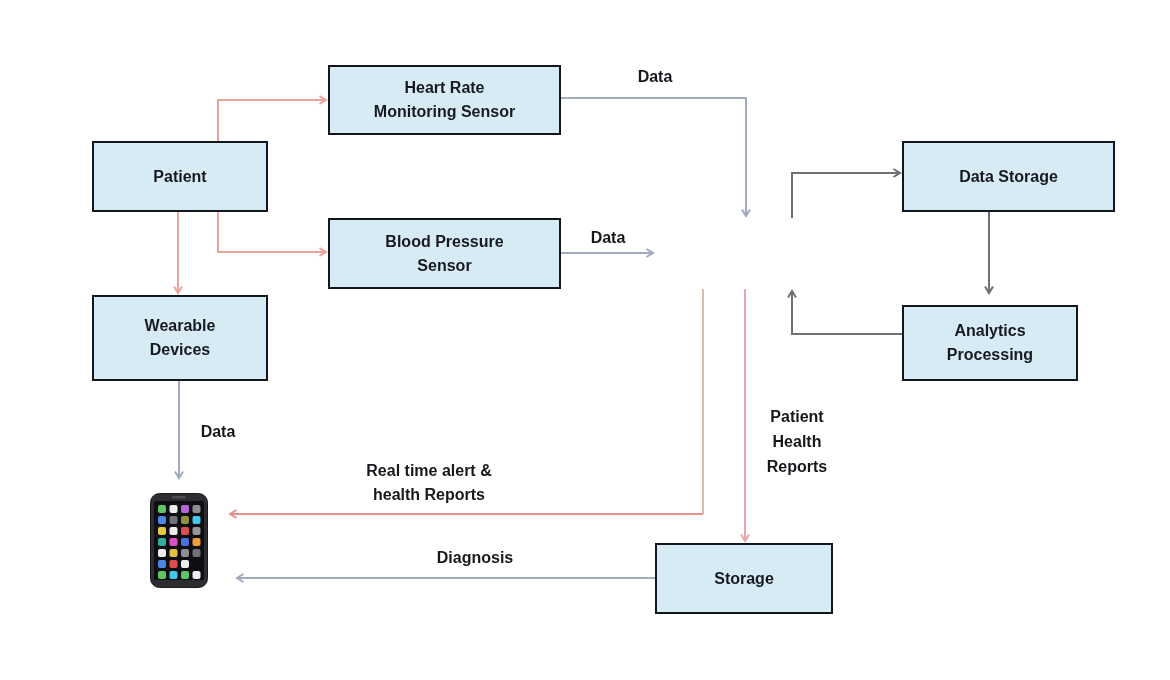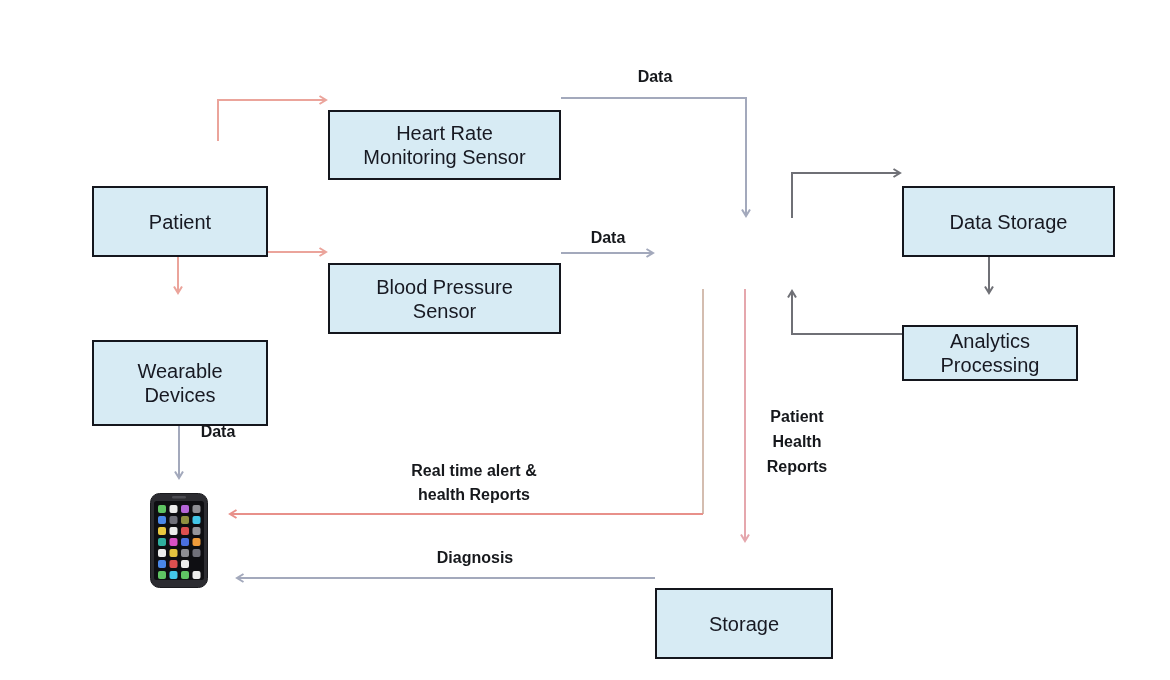--- a/index.html
+++ b/index.html
@@ -35,24 +35,23 @@
   .mk-alert{stroke:var(--edge-alert);}
   .mk-pink{stroke:var(--edge-pink);}
   .mk-gray{stroke:var(--edge-gray);}
   .mk-dark{stroke:var(--edge-dark);}
   .node{
     position:absolute;
     display:flex;align-items:center;justify-content:center;
     background:var(--node-fill);
     border:2px solid var(--node-border);
     color:var(--node-text);
-    font-weight:400;font-size:20px;line-height:24px;
+    font-weight:700;font-size:16px;line-height:24px;
     text-align:center;white-space:pre-line;
     box-sizing:border-box;
-    margin-top:45px;
   }
   .elabel{
     position:absolute;transform:translate(-50%,-50%);
     color:var(--label-text);
     font-weight:700;font-size:16px;line-height:24px;
     text-align:center;white-space:pre-line;
   }
   .elabel.lh25{line-height:25px;}
   .phone{position:absolute;left:150px;top:493px;width:58px;height:95px;}
 </style>
@@ -106,32 +105,32 @@
     <span>Blood Pressure
 Sensor</span>
   </div>
   <div class="node" style="left:92px;top:295px;width:176px;height:86px;">
     <span>Wearable
 Devices</span>
   </div>
   <div class="node" style="left:902px;top:141px;width:213px;height:71px;">
     <span>Data Storage</span>
   </div>
-  <div class="node" style="left:902px;top:280px;width:176px;height:56px;text-align:center;">
+  <div class="node" style="left:902px;top:305px;width:176px;height:76px;text-align:center;">
     <span>Analytics
 Processing</span>
   </div>
   <div class="node" style="left:655px;top:543px;width:178px;height:71px;">
     <span>Storage</span>
   </div>
 
   <div class="elabel" style="left:655px;top:77px;">Data</div>
   <div class="elabel" style="left:608px;top:238px;">Data</div>
   <div class="elabel" style="left:218px;top:432px;">Data</div>
-  <div class="elabel" style="left:474px;top:483px;text-align:center;">Real time alert &amp;
+  <div class="elabel" style="left:429px;top:483px;text-align:center;">Real time alert &amp;
 health Reports</div>
   <div class="elabel lh25" style="left:797px;top:441px;">Patient
 Health
 Reports</div>
   <div class="elabel" style="left:455px;top:558px;padding-left:40px;">Diagnosis</div>
 
   <svg class="phone" viewBox="0 0 58 95">
     <rect x="0.5" y="0.5" width="57" height="94" rx="9" fill="#2c2c31" stroke="#1a1a1e"></rect>
     <rect x="4" y="8" width="50" height="79" rx="2.5" fill="#0e0e12"></rect>
     <rect x="22" y="3" width="14" height="2.6" rx="1.3" fill="#4c4c52"></rect>

